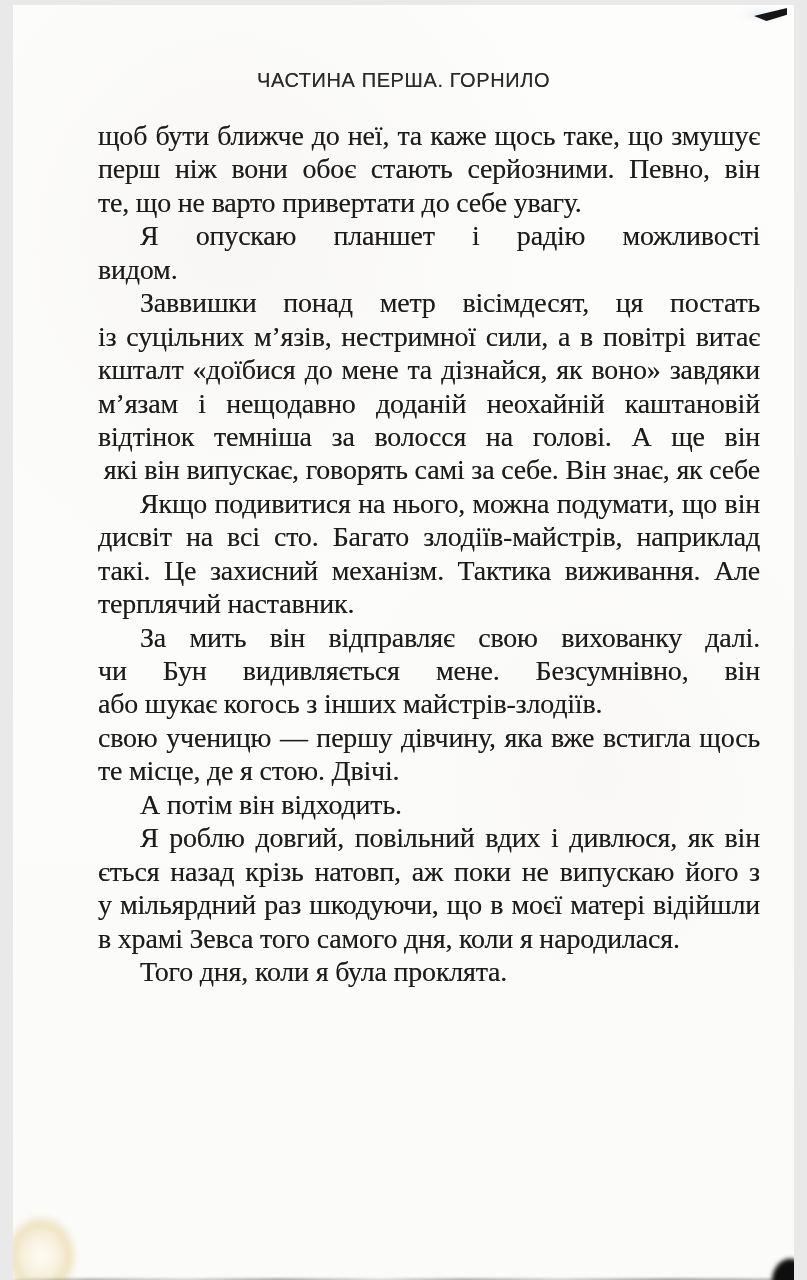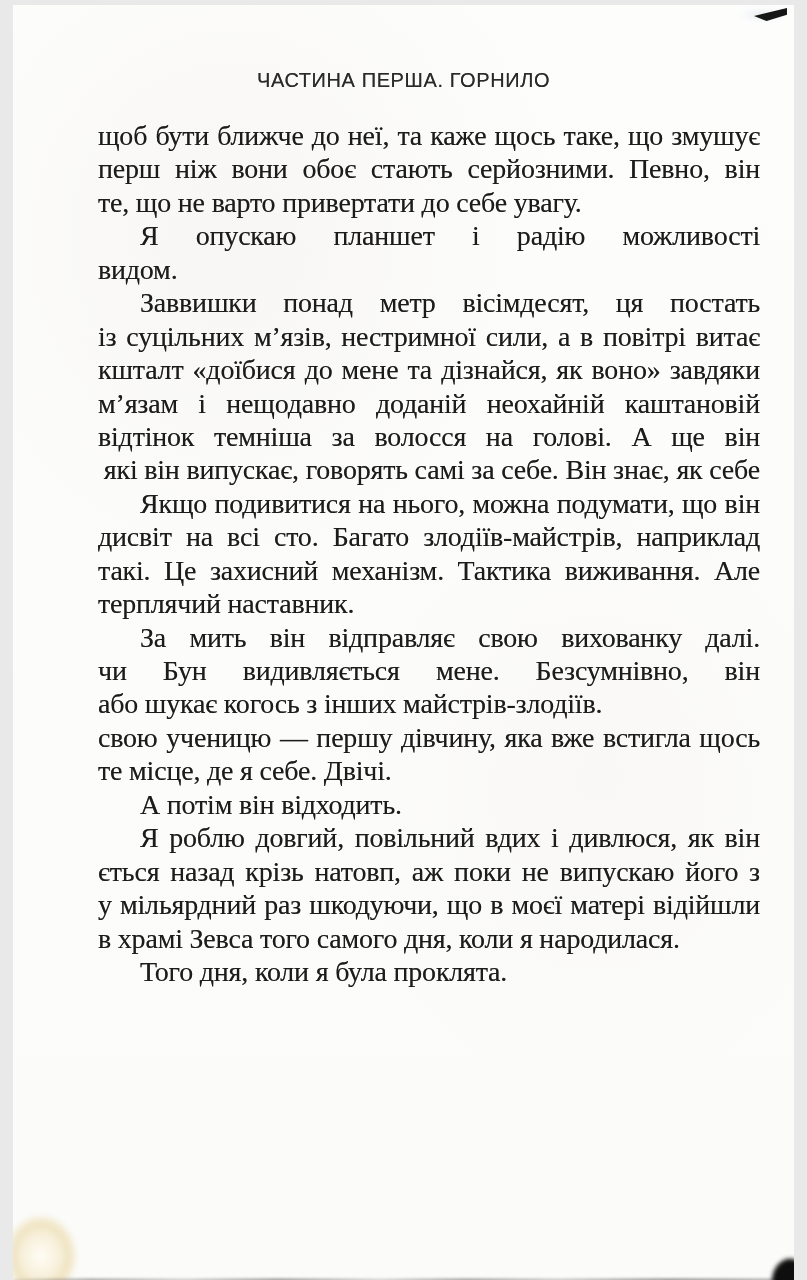--- a/index.html
+++ b/index.html
@@ -124,21 +124,21 @@
         <div class="line">такі. Це захисний механізм. Тактика виживання. Але Бун не такий.</div>
         <div class="line last">терплячий наставник.</div>
       </div>
       <div class="para">
         <div class="line indent">За мить він відправляє свою вихованку далі. Підвівшись, він</div>
         <div class="line">чи Бун видивляється мене. Безсумнівно, він намагається знайти</div>
         <div class="line last">або шукає когось з інших майстрів-злодіїв.</div>
         <div class="line">свою ученицю — першу дівчину, яка вже встигла щось вкрасти, —</div>
       </div>
       <div class="para">
-        <div class="line last">те місце, де я себе. Двічі.</div>
+        <div class="line last">те місце, де я стою. Двічі.</div>
       </div>
       <div class="para">
         <div class="line last indent">А потім він відходить.</div>
       </div>
       <div class="para">
         <div class="line indent">Я роблю довгий, повільний вдих і дивлюся, як він пробира-</div>
         <div class="line">ється назад крізь натовп, аж поки не випускаю його з поля зору,</div>
         <div class="line">у мільярдний раз шкодуючи, що в моєї матері відійшли води саме</div>
         <div class="line last">в храмі Зевса того самого дня, коли я народилася.</div>
         <div class="line last indent">Того дня, коли я була проклята.</div>

